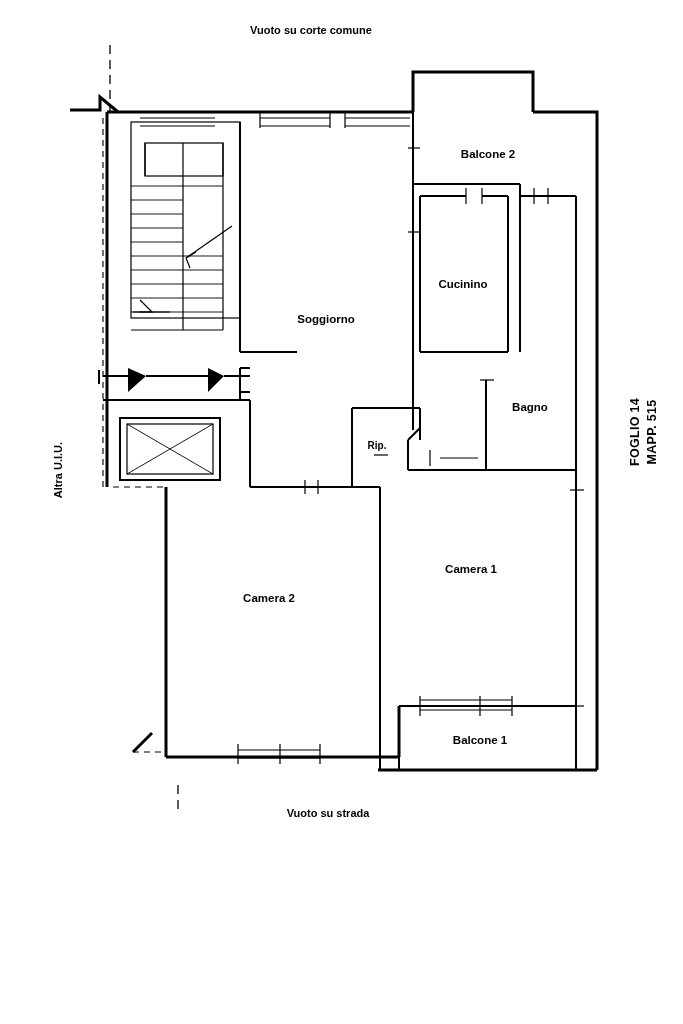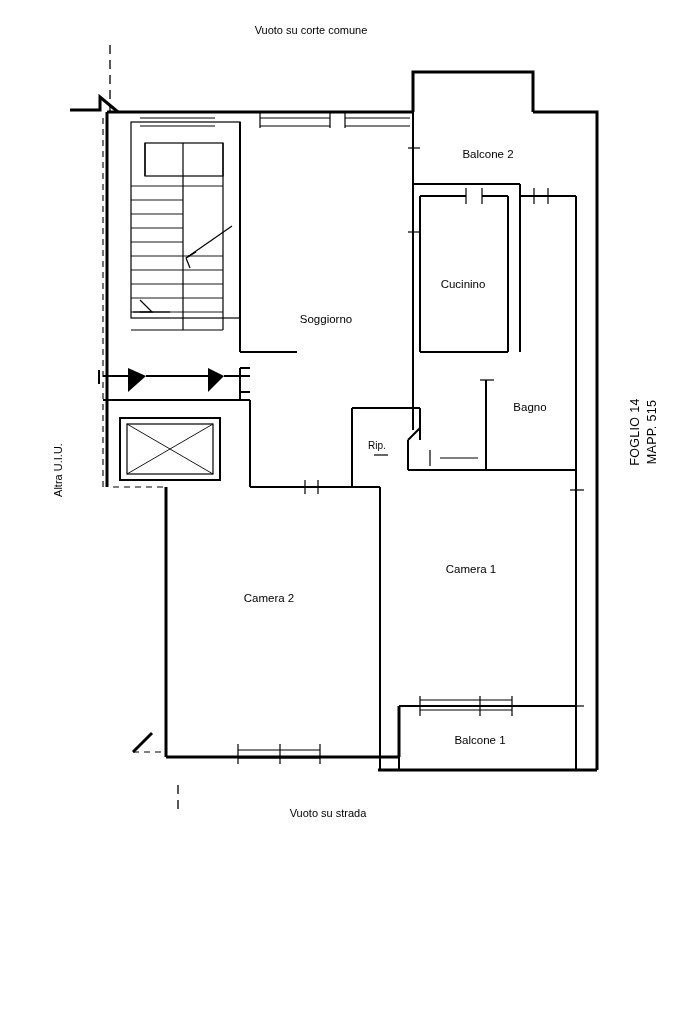--- a/index.html
+++ b/index.html
@@ -14,20 +14,21 @@
     color: #000000;
     position: relative;
     overflow: hidden;
   }
   #plan-root {
     position: absolute;
     top: 0;
     left: 0;
     width: 683px;
     height: 1024px;
+    font-weight: bold;
   }
   svg#floorplan {
     display: block;
     width: 683px;
     height: 1024px;
   }
   .lbl {
     font-family: "Liberation Sans", sans-serif;
     font-size: 11px;
     fill: #000000;

